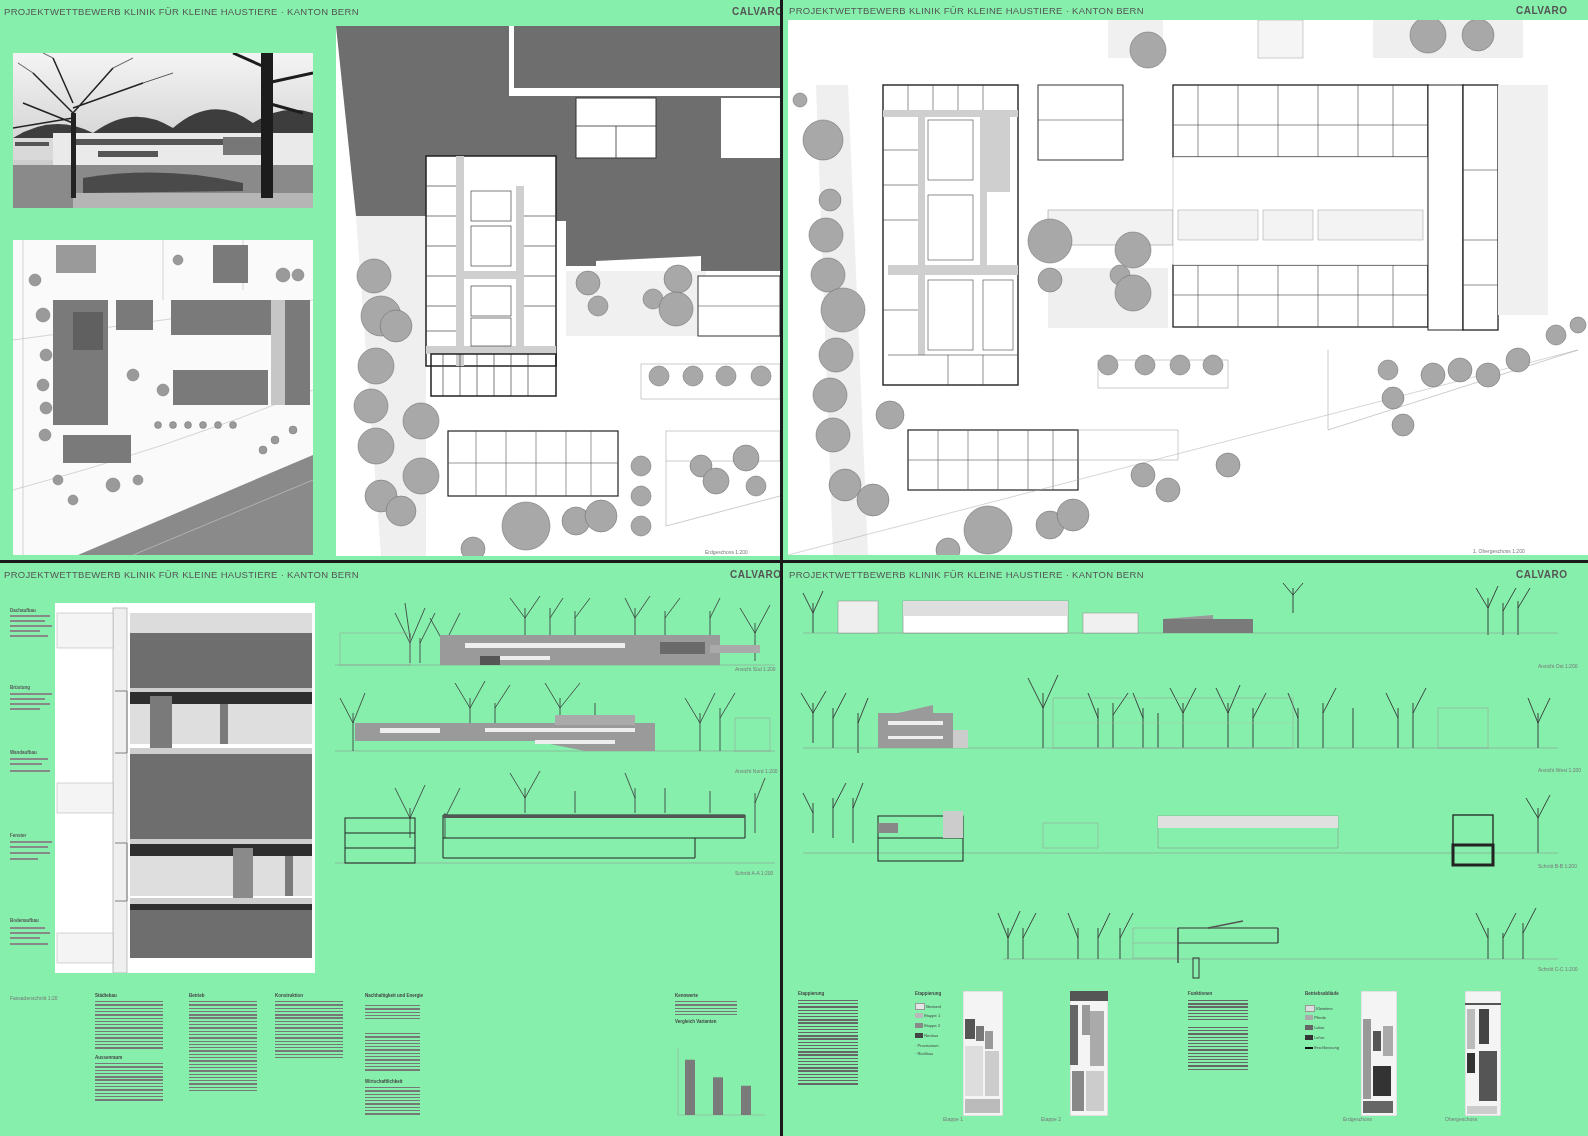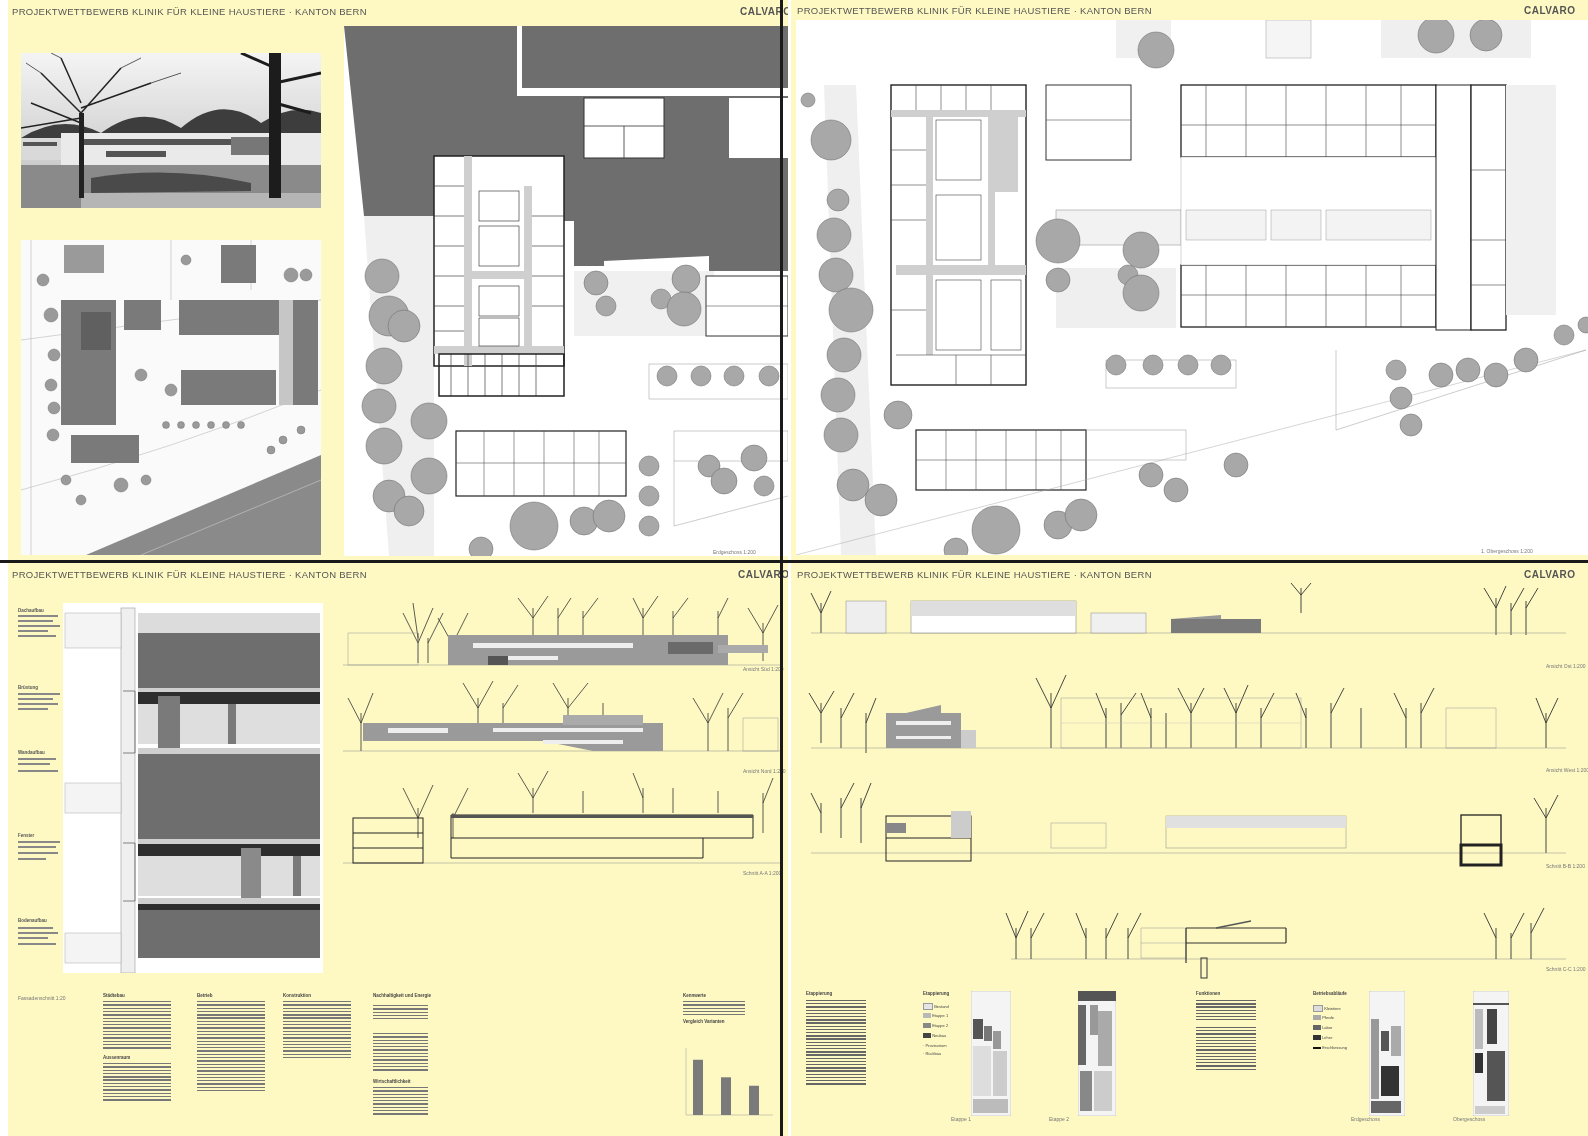--- a/index.html
+++ b/index.html
@@ -1,17 +1,17 @@
 <!DOCTYPE html>
 <html><head>
 <meta charset="utf-8">
 <style>
   html, body { margin:0; padding:0; background:#ffffff; }
   body { width:1588px; height:1136px; position:relative; overflow:hidden; font-family:"Liberation Sans", sans-serif; color:#333; }
-  .sheet { position:absolute; background:#fef9c3; overflow:hidden;margin-left:8px; }
+  .sheet { position:absolute; background:#86efac; overflow:hidden; }
   .divider-v { position:absolute; left:780px; top:0; width:3px; height:1136px; background:#1a1a1a; }
   .divider-h { position:absolute; left:0; top:560px; width:1588px; height:3px; background:#1a1a1a; }
   .hdr-title { position:absolute; font-size:9.5px; letter-spacing:0.3px; color:#555; white-space:nowrap; text-transform:uppercase; }
   .hdr-brand { position:absolute; font-size:10px; letter-spacing:0.5px; color:#555; white-space:nowrap; text-transform:uppercase;font-weight:bold; }
   .scale-label { position:absolute; font-size:5px; color:#777; white-space:nowrap; }
   .abs { position:absolute; }
   svg { display:block; }
   .tiny { font-size:4.5px; line-height:5.5px; color:#555; }
   .textcol { position:absolute; font-size:4px; line-height:5px; color:#444; overflow:hidden; }
   .textcol .h { font-weight:bold; font-size:4.5px; margin-bottom:3px; }

